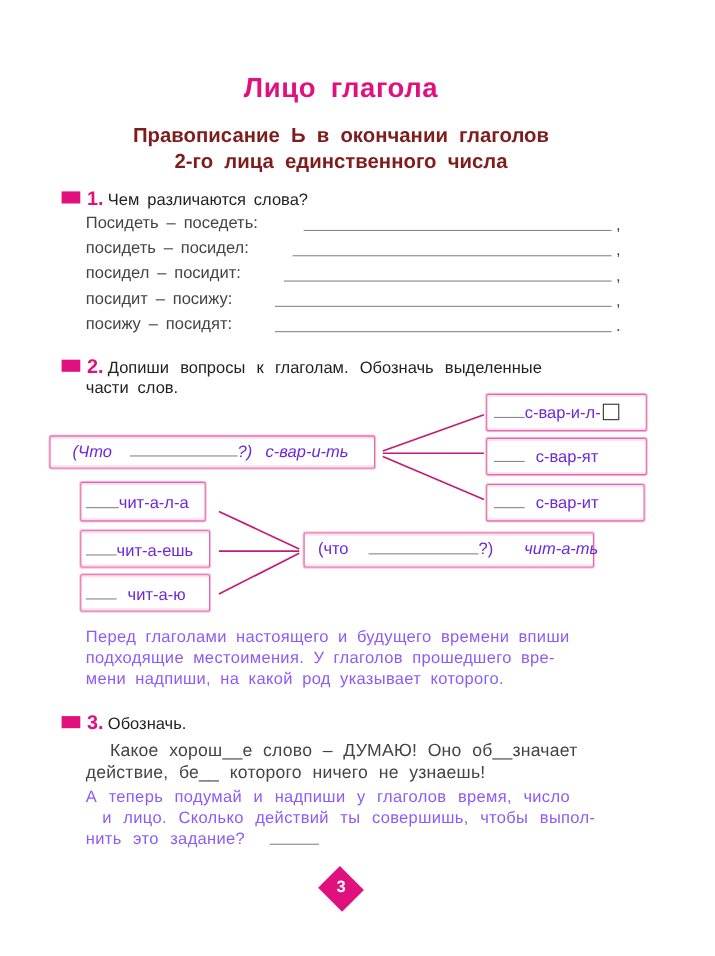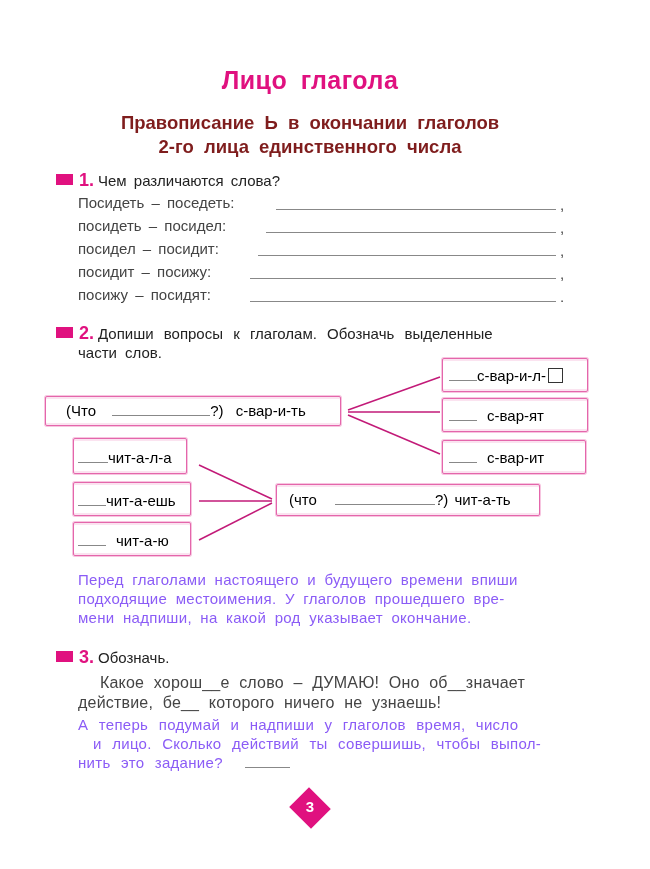--- a/index.html
+++ b/index.html
@@ -10,21 +10,21 @@
   .subtitle { left: 0; width: 620px; text-align: center; font-size: 18.5px; font-weight: bold; color: #7f1d1d; word-spacing: 5px; }
   .task-head { left: 56px; font-size: 15px; color: #222; word-spacing: 3px; }
   .task-head .sq { display: inline-block; width: 17px; height: 11px; background: #e0117f; margin-right: 6px; vertical-align: 1px; }
   .task-head .num { color: #e0117f; font-weight: bold; font-size: 18px; margin-right: 4px; }
   .row { left: 78px; font-size: 15px; color: #444; word-spacing: 3px; }
   .fill { position: absolute; height: 1px; background: #888; }
   .punct { position: absolute; font-size: 15px; color: #444; }
   .para { left: 78px; font-size: 15px; color: #8b5cf6; word-spacing: 4px; letter-spacing: 0.3px; }
   .wbox { position: absolute; background: #fff; border: 1.5px solid #e466ab; border-radius: 2px;
           box-shadow: 0 0 0 1px #f7c5e0, inset 0 2px 0 #fbe3f0, inset 0 -2px 0 #fbe3f0; }
-  .wbox .txt { position: absolute; font-size: 15px; color: #000000; white-space: nowrap; }
+  .wbox .txt { position: absolute; font-size: 15px; color: #6d28d9; white-space: nowrap; }
   .blank { display: inline-block; border-bottom: 1px solid #888; height: 12px; vertical-align: baseline; }
   .smallsq { display: inline-block; width: 15px; height: 15px; border: 1.5px solid #333; vertical-align: -2px; margin-left: 2px; }
   svg.lines { position: absolute; left: 0; top: 0; }
   .diamond { position: absolute; left: 296px; top: 794px; width: 28px; height: 28px; background: #e0117f; transform: rotate(45deg) scaleX(1.1); }
   .pagenum { position: absolute; left: 296px; top: 798px; width: 28px; text-align: center; color: #fff; font-weight: bold; font-size: 15px; }
 </style>
 </head>
 <body>
 
 <div class="abs title">Лицо глагола</div>
@@ -64,21 +64,21 @@
   <g stroke="#c21a78" stroke-width="1.5" fill="none">
     <line x1="348" y1="410" x2="440" y2="377"></line>
     <line x1="348" y1="412" x2="440" y2="412"></line>
     <line x1="348" y1="415" x2="440" y2="454"></line>
     <line x1="199" y1="465" x2="272" y2="499"></line>
     <line x1="199" y1="501" x2="272" y2="501"></line>
     <line x1="199" y1="540" x2="272" y2="503"></line>
   </g>
 </svg>
 
-<div class="wbox" style="left:45px; top:396px; width:296px; height:30px;">
+<div class="wbox" style="left:45px; top:396px; width:296px; height:30px;font-style:italic;">
   <span class="txt" style="left:20px; top:5px;">
     <span>(Что</span>
     <span class="blank" style="width:98px; margin-left:12px;"></span><span>?)</span>
     <span style="margin-left:8px;">с-вар-и-ть</span>
   </span>
 </div>
 
 <div class="wbox" style="left:442px; top:358px; width:146px; height:34px;">
   <span class="txt" style="left:6px; top:8px;">
     <span class="blank" style="width:28px;"></span><span>с-вар-и-л-</span><span class="smallsq"></span>
@@ -108,27 +108,27 @@
 <div class="wbox" style="left:73px; top:522px; width:118px; height:34px;">
   <span class="txt" style="left:4px; top:9px;">
     <span class="blank" style="width:28px;"></span><span style="margin-left:10px;">чит-а-ю</span>
   </span>
 </div>
 
 <div class="wbox" style="left:276px; top:484px; width:264px; height:32px;">
   <span class="txt" style="left:12px; top:6px;">
     <span>(что</span>
     <span class="blank" style="width:100px; margin-left:14px;"></span><span>?)</span>
-    <span style="margin-left:2px;">чит-а-ть</span>
+    <span style="margin-left:24px;font-style:italic;">чит-а-ть</span>
   </span>
 </div>
 
 <div class="abs para" style="top:571px;">Перед глаголами настоящего и будущего времени впиши</div>
 <div class="abs para" style="top:590px;">подходящие местоимения. У глаголов прошедшего вре-</div>
-<div class="abs para" style="top:609px;">мени надпиши, на какой род указывает окончание.</div>
+<div class="abs para" style="top:609px;">мени надпиши, на какой род указывает которого.</div>
 
 <div class="abs task-head" style="top:647px;">
   <span class="sq"></span><span class="num">3.</span><span>Обозначь.</span>
 </div>
 <div class="abs" style="left:100px; top:674px; font-size:16px; color:#444; word-spacing:5px; letter-spacing:0.2px;">Какое хорош__е слово – ДУМАЮ! Оно об__значает</div>
 <div class="abs" style="left:78px; top:694px; font-size:16px; color:#444; word-spacing:5px; letter-spacing:0.2px;">действие, бе__ которого ничего не узнаешь!</div>
 
 <div class="abs para" style="top:716px; word-spacing:6px;">А теперь подумай и надпиши у глаголов время, число</div>
 <div class="abs para" style="top:735px; word-spacing:6px;margin-left:15px;">и лицо. Сколько действий ты совершишь, чтобы выпол-</div>
 <div class="abs para" style="top:754px; word-spacing:6px;">нить это задание?</div>

